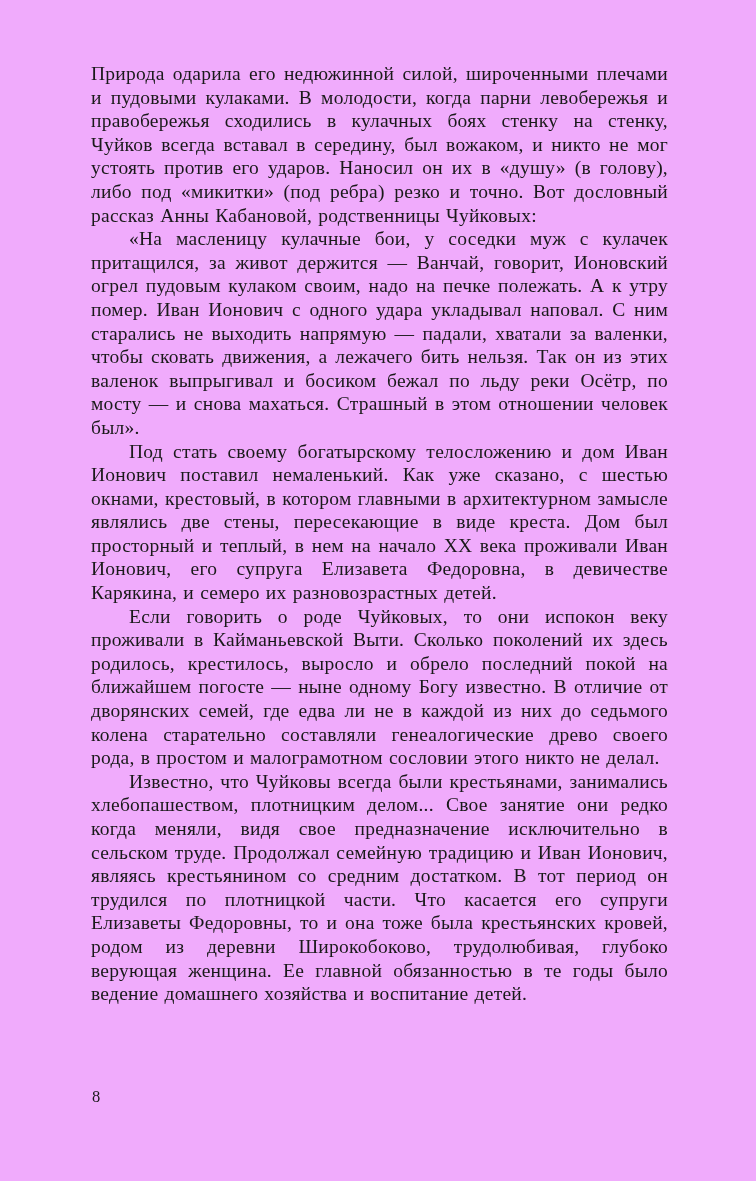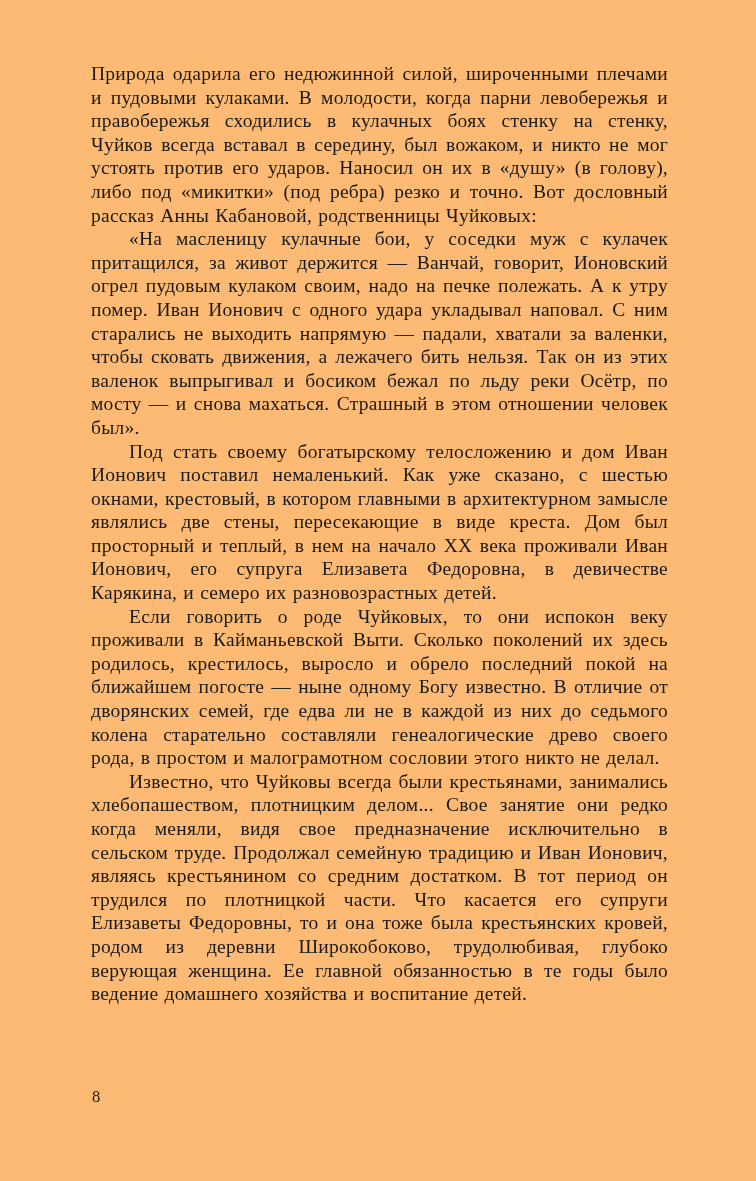--- a/index.html
+++ b/index.html
@@ -5,21 +5,21 @@
   html, body {
     margin: 0;
     padding: 0;
     background: #e8e8e8;
   }
   .page {
     position: relative;
     width: 756px;
     height: 1181px;
     margin: 0 auto;
-    background: #fdba74;
+    background: #f0abfc;
     color: #1a1a1a;
     font-family: "Liberation Serif", "DejaVu Serif", serif;
     overflow: hidden;
   }
   .text-block {
     position: absolute;
     left: 91px;
     top: 62px;
     width: 577px;
     font-size: 19.5px;

